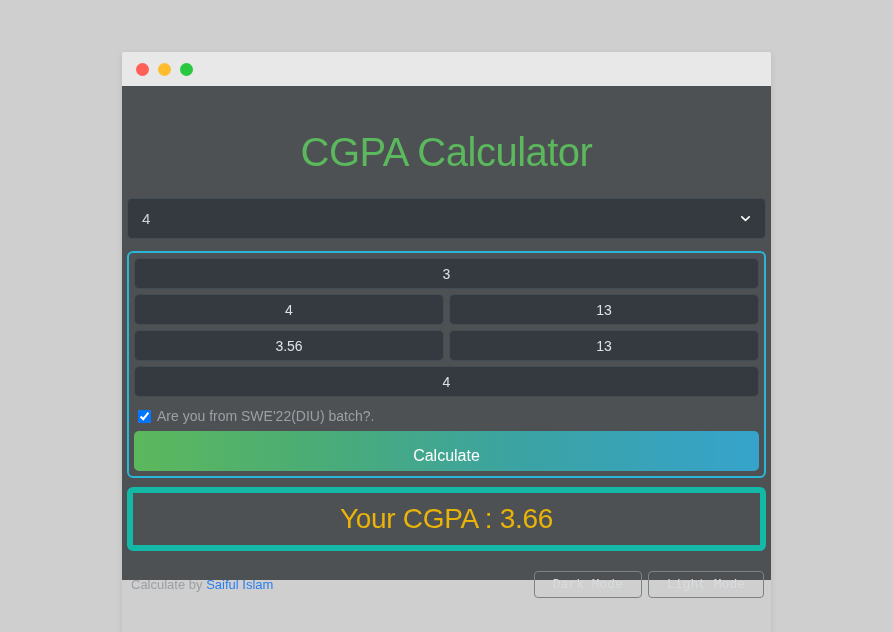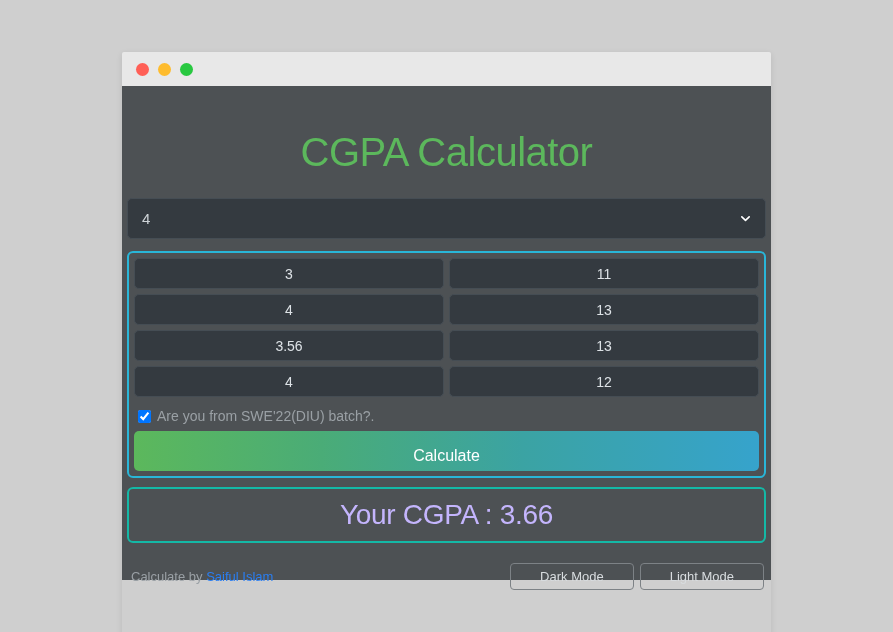--- a/index.html
+++ b/index.html
@@ -141,27 +141,27 @@
     background: linear-gradient(90deg, #5cb85c 0%, #4aac77 30%, #3ba3a3 62%, #36a3cc 100%);
     color: #ffffff;
     font-size: 16px;
     font-family: "Liberation Sans", sans-serif;
     cursor: pointer;
     padding: 16px;
   }
 
   .result-box {
     margin-top: 9px;
-    border: 2px solid #14b8a6;
+    border: 6px solid #14b8a6;
     border-radius: 6px;
     height: 52px;
     display: flex;
     align-items: center;
     justify-content: center;
-    color: #c4b5fd;
+    color: #eab308;
     font-size: 28px;
     letter-spacing: -0.3px;
   }
 
   .footer {
     display: flex;
     align-items: center;
     justify-content: space-between;
     padding: 20px 2px 0 4px;
   }
@@ -177,22 +177,22 @@
   .mode-btns {
     display: flex;
     gap: 6px;
   }
   .mode-btn {
     background: transparent;
     border: 1px solid #7d8286;
     border-radius: 4px;
     color: #d8dcdf;
     font-size: 13px;
-    font-family: Liberation Sans, sans-serif;
-    padding: 5px 29px;
+    font-family: Liberation Mono, monospace;
+    padding: 5px 18px;
     cursor: pointer;
   }
 </style>
 </head>
 <body>
 
 <div class="window">
 
   <div class="titlebar">
     <span class="dot dot-red"></span>
@@ -208,36 +208,34 @@
       <span class="sel-value">4</span>
       <svg class="chev" viewBox="0 0 12 12">
         <path d="M2 4.2 L6 8 L10 4.2" fill="none" stroke="#ffffff" stroke-width="1.8" stroke-linecap="round" stroke-linejoin="round"></path>
       </svg>
     </div>
 
     <div class="form-card">
 
       <div class="row">
         <input class="field" type="text" value="3" style="">
-        <input class="field" type="text" value="11" style="">
       </div>
 
       <div class="row">
         <input class="field" type="text" value="4" style="">
         <input class="field" type="text" value="13" style="">
       </div>
 
       <div class="row">
         <input class="field" type="text" value="3.56" style="">
         <input class="field" type="text" value="13" style="">
       </div>
 
       <div class="row">
         <input class="field" type="text" value="4" style="">
-        <input class="field" type="text" value="12" style="">
       </div>
 
       <div class="check-row">
         <input class="cbox" type="checkbox" id="batch-cb" checked="" style="">
         <label class="check-label" for="batch-cb">Are you from SWE'22(DIU) batch?.</label>
       </div>
 
       <button class="calc-btn">Calculate</button>
 
     </div>

